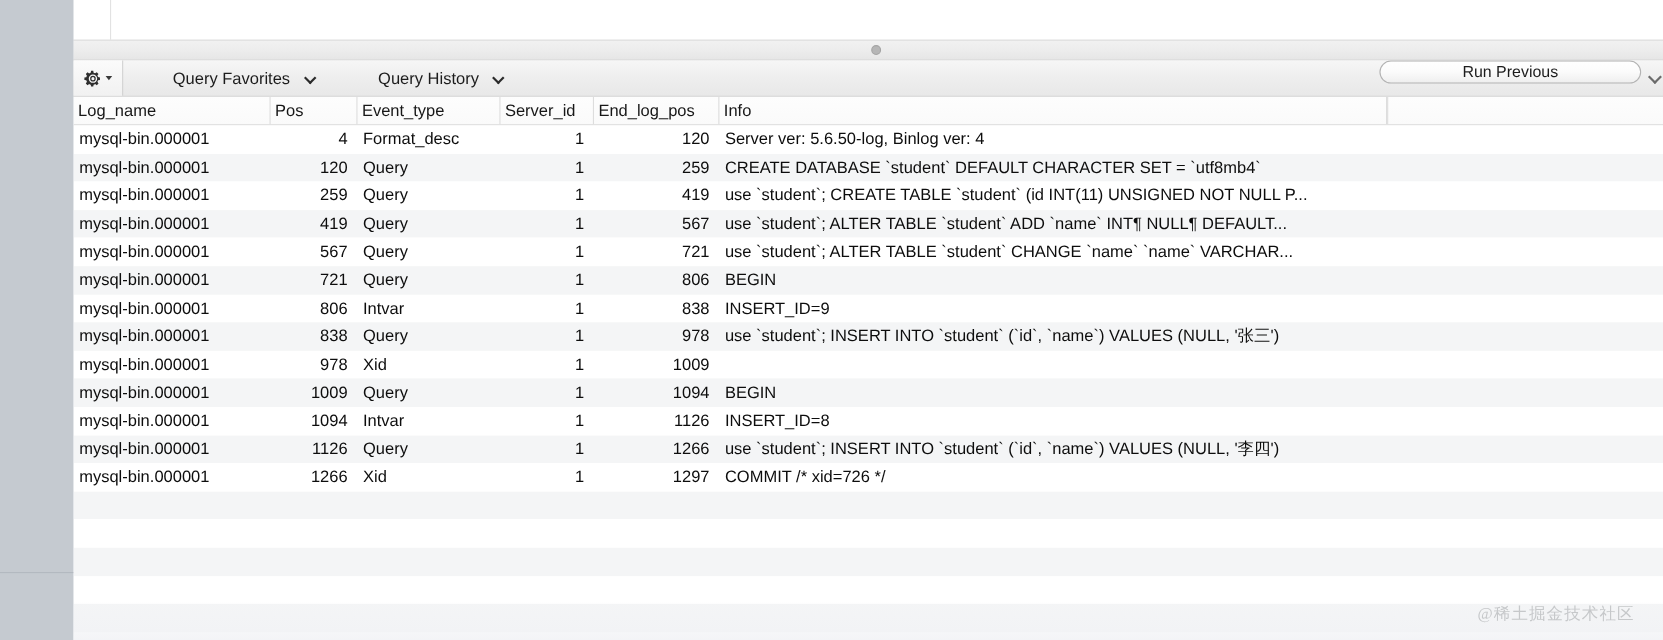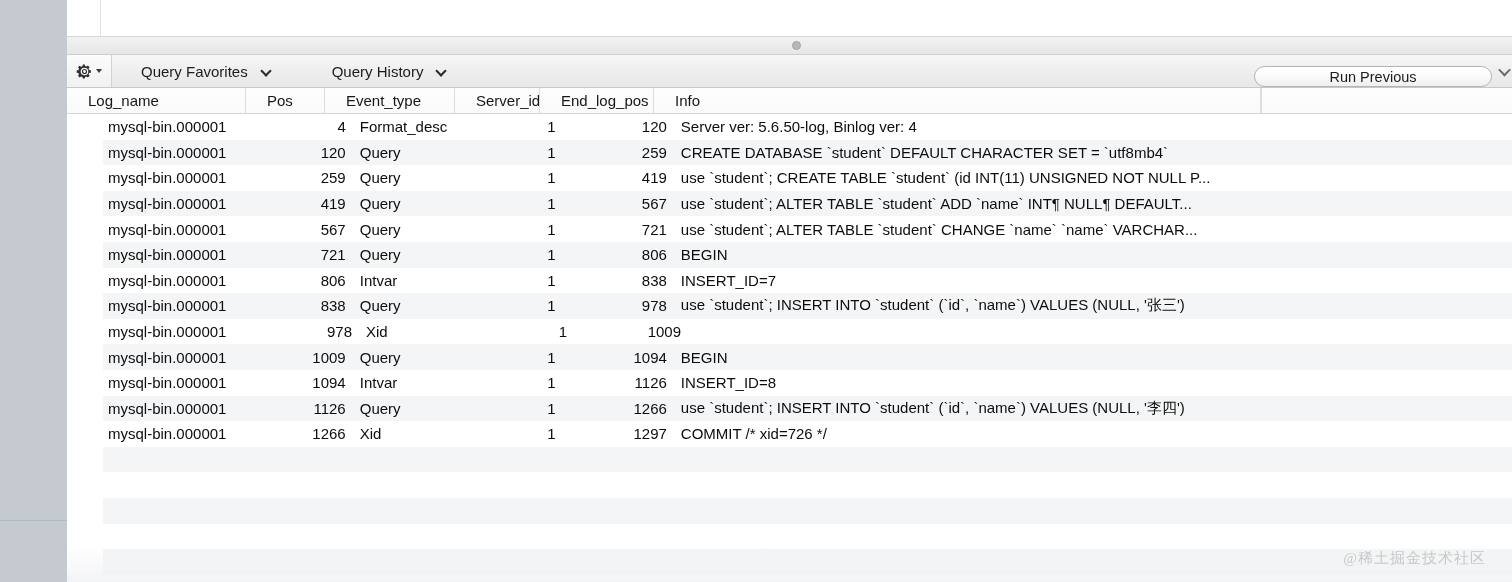--- a/index.html
+++ b/index.html
@@ -68,20 +68,21 @@
 
   
   .toolbar {
     position: absolute;
     left: 67px; top: 55px;
     width: 1445px; height: 33px;
     background: linear-gradient(to bottom, #f6f6f6 0%, #eeeeee 50%, #e8e8e8 100%);
     border-bottom: 1px solid #c8c8c8;
     display: flex;
     align-items: stretch;
+    gap: 16px;
   }
 
   .gear-cell {
     width: 45px;
     display: flex;
     align-items: center;
     justify-content: center;
     gap: 3px;
     border-right: 1px solid #d2d2d2;
     background: linear-gradient(to bottom, #fbfbfb 0%, #f1f1f1 100%);
@@ -112,27 +113,27 @@
     content: "";
     position: absolute;
     left: 1px; top: 1px;
     width: 6px; height: 6px;
     border-right: 2px solid #2b2b2b;
     border-bottom: 2px solid #2b2b2b;
     transform: rotate(45deg);
   }
 
   #favorites-menu { margin-left: 29px; }
-  #history-menu   { margin-left: 60px; }
+  #history-menu   { margin-left: 40px; }
 
   .tb-spacer { flex: 1 1 auto; }
 
   .run-prev-wrap {
     display: flex;
-    align-items: flex-end;
+    align-items: flex-start;
     height: 100%;
     padding-right: 0;
   }
   .run-prev-btn {
     width: 238px;
     height: 21px;
     border: 1px solid #b3b3b3;
     border-radius: 11px;
     background: linear-gradient(to bottom, #ffffff 0%, #fbfbfb 48%, #efefef 100%);
     font-size: 14.5px;
@@ -172,33 +173,32 @@
     height: 26px;
     background: linear-gradient(to bottom, #fdfdfd 0%, #fafafa 100%);
     border-bottom: 1px solid #d6d6d6;
     font-size: 15px;
     color: #171717;
   }
   .grid-header .hc {
     display: flex;
     align-items: center;
     border-right: 1px solid #dddddd;
-    padding-left: 21px;
+    padding-left: 4px;
     white-space: nowrap;
     overflow: hidden;
   }
   .grid-header .hc:last-child { border-right: none; }
 
   .row {
     display: flex;
     height: 25.6px;
     font-size: 15px;
     color: #0d0d0d;
     align-items: center;
-    margin-left: 36px;
   }
   .row.odd  { background: #ffffff; }
   .row.even { background: #f4f5f6; }
 
   .cell {
     display: flex;
     align-items: center;
     height: 100%;
     white-space: nowrap;
     overflow: hidden;
@@ -352,21 +352,21 @@
           <div class="cell c-end num">806</div>
           <div class="cell c-info txt">BEGIN</div>
           <div class="cell c-tail txt"></div>
         </div>
         <div class="row odd">
           <div class="cell c-log txt">mysql-bin.000001</div>
           <div class="cell c-pos num">806</div>
           <div class="cell c-event txt">Intvar</div>
           <div class="cell c-srv num">1</div>
           <div class="cell c-end num">838</div>
-          <div class="cell c-info txt">INSERT_ID=7</div>
+          <div class="cell c-info txt">INSERT_ID=9</div>
           <div class="cell c-tail txt"></div>
         </div>
         <div class="row even">
           <div class="cell c-log txt">mysql-bin.000001</div>
           <div class="cell c-pos num">838</div>
           <div class="cell c-event txt">Query</div>
           <div class="cell c-srv num">1</div>
           <div class="cell c-end num">978</div>
           <div class="cell c-info txt">use `student`; INSERT INTO `student` (`id`, `name`) VALUES (NULL, '张三')</div>
           <div class="cell c-tail txt"></div>

